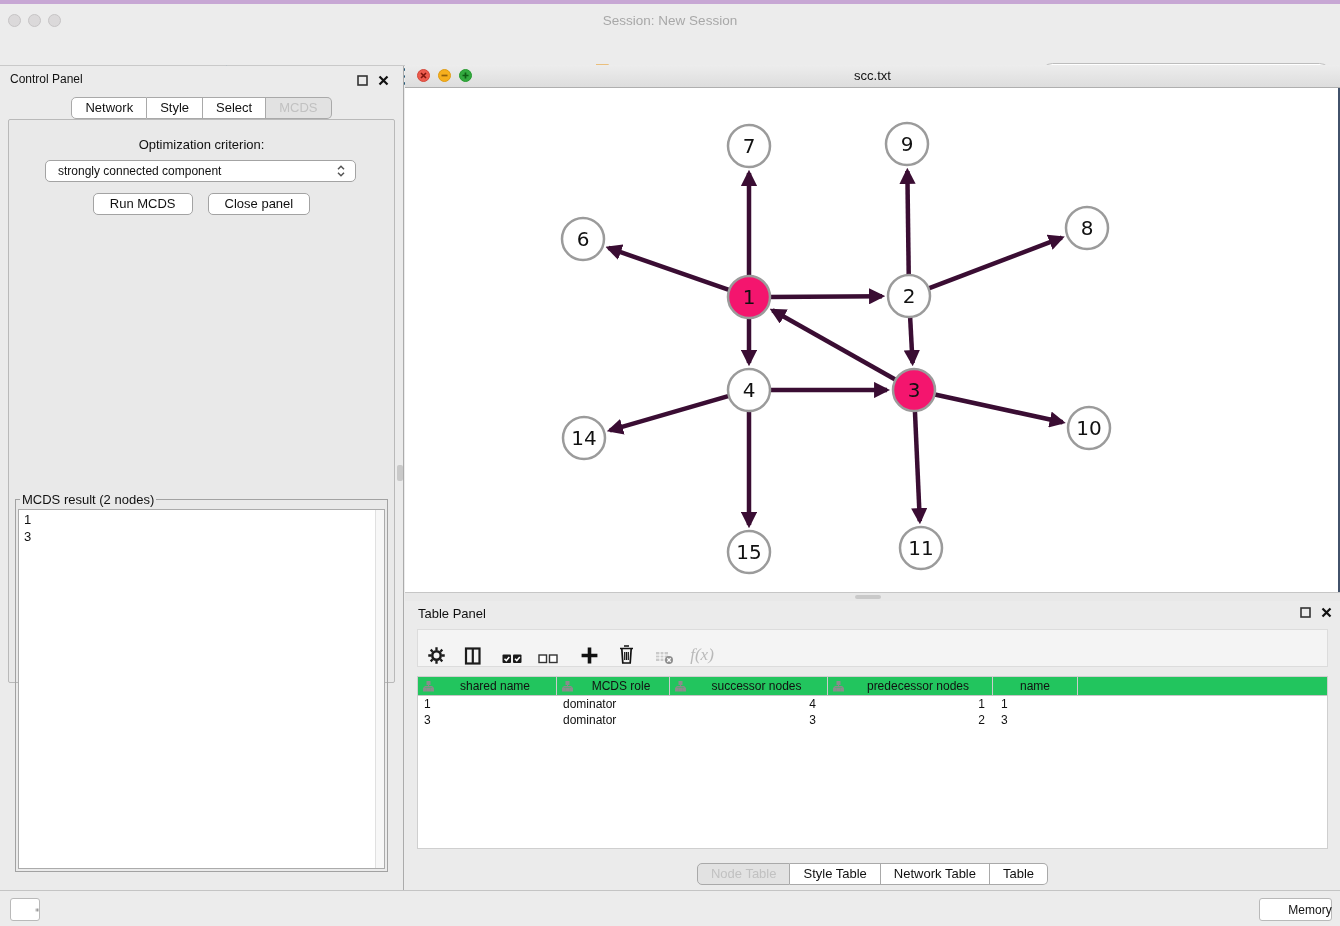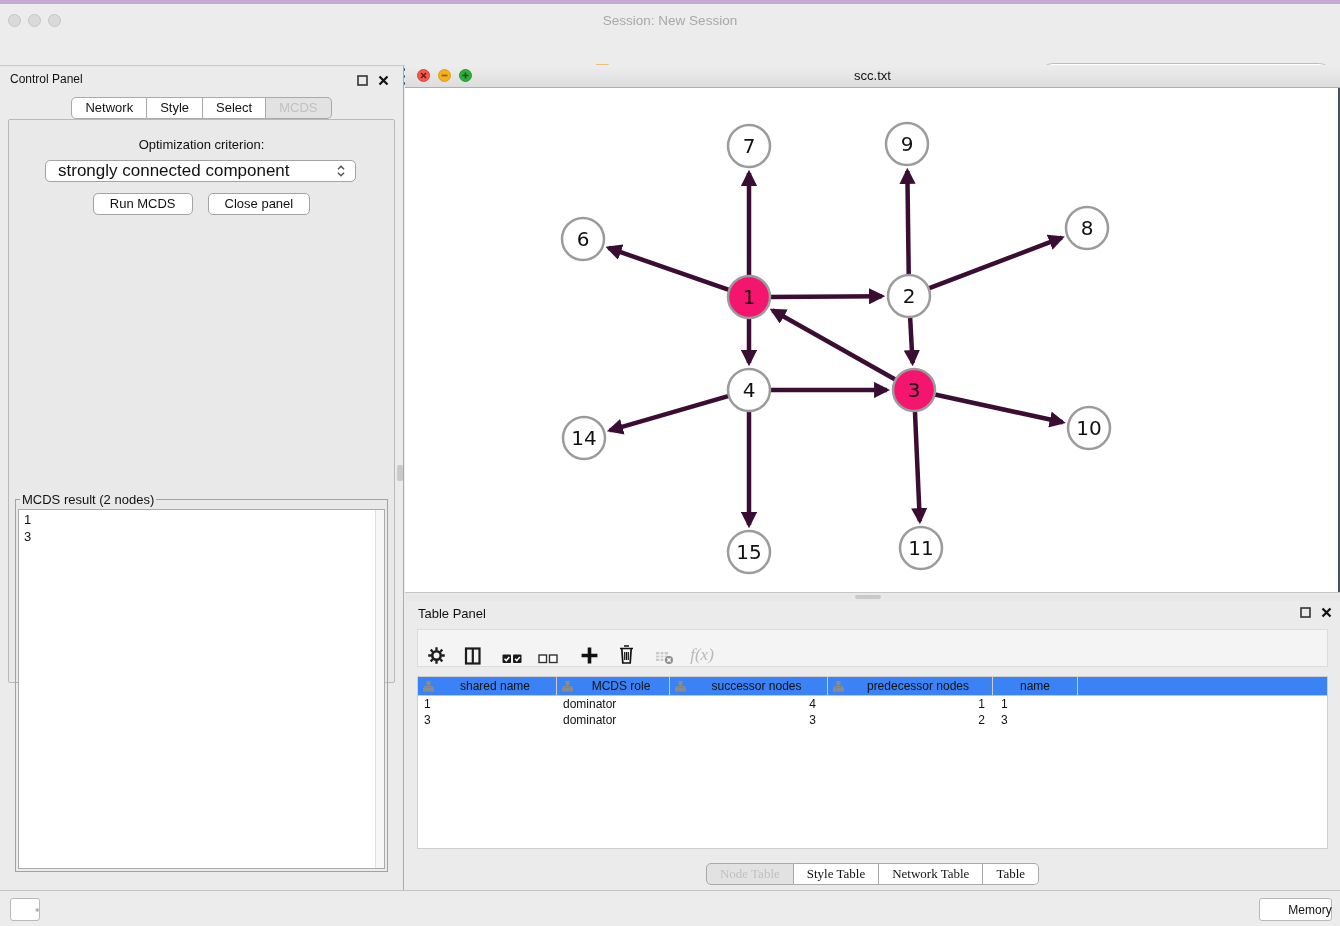--- a/index.html
+++ b/index.html
@@ -39,21 +39,21 @@
          white-space:nowrap; }
   .tab:first-child { border-left:1px solid #A9A9A9; border-radius:5px 0 0 5px; }
   .tab:last-child { border-radius:0 5px 5px 0; }
   .tab.selected { background:#E2E2E2; color:#C1C1C1; }
 
   .cp-box { position:absolute; left:8px; top:53px; width:387px; height:564px;
             border:1px solid #B9B9B9; border-radius:2px; background:#E9E9E9; box-sizing:border-box; }
   .opt-label { position:absolute; left:0; top:17px; width:100%; text-align:center; font-size:13px; }
   .dropdown { position:absolute; left:36px; top:40px; width:311px; height:22px; background:#fff;
               border:1px solid #A3A3A3; border-radius:5px; box-sizing:border-box;
-              display:flex; align-items:center; font-size:17px; }
+              display:flex; align-items:center; font-size:12px; }
   .dropdown .dd-text { flex:1; padding-left:12px; }
   .dropdown svg { margin-right:8px; }
   .cp-buttons { position:absolute; left:0; top:73px; width:100%; display:flex;
                 justify-content:center; gap:15px; }
   .mac-btn { height:22px; line-height:20px; padding:0 16px; background:#fff;
              border:1px solid #A3A3A3; border-radius:5px; font-size:13px; color:#111;
              box-sizing:border-box; }
 
   .result-fieldset { position:absolute; left:6px; top:372px; width:373px; height:380px;
                      border:1px solid #A2A2A2; margin:0; padding:2px; box-sizing:border-box; }
@@ -90,21 +90,21 @@
   .tp-toolbar { position:absolute; left:12px; top:28px; width:911px; height:38px;
                 background:#F4F4F4; border:1px solid #DCDCDC; box-sizing:border-box; }
   .tpi { position:absolute; top:3px; width:32px; height:32px; display:flex;
          align-items:flex-end; justify-content:center; }
   .fx-label { font-family:"Liberation Serif", serif; font-style:italic;
               color:#B9B9B9; font-size:17px; }
 
   .tp-table { position:absolute; left:12px; top:75px; width:911px; height:173px;
               background:#fff; border:1px solid #CFCFCF; box-sizing:border-box;
               font-size:12px; overflow:hidden; }
-  .thead { display:flex; height:19px; background:#3b82f6; border-bottom:1px solid #C6C6C6;
+  .thead { display:flex; height:19px; background:#22c55e; border-bottom:1px solid #C6C6C6;
            box-sizing:border-box; }
   .th { display:flex; align-items:center; border-right:1px solid #CCCCCC; box-sizing:border-box; }
   .th .th-label { flex:1; text-align:center; }
   .th svg { margin-left:5px; }
   .th.filler { border-right:none; flex:1; }
   .trow { display:flex; height:16px; align-items:center; }
   .td { box-sizing:border-box; overflow:hidden; white-space:nowrap; }
 
   .tp-tabs-wrap { position:absolute; left:0; top:262px; width:100%; display:flex;
                   justify-content:center; }
@@ -551,21 +551,21 @@
             <div class="td" style="width: 139px; text-align: left; padding-left: 6px;">3</div>
             <div class="td" style="width: 113px; text-align: left; padding-left: 6px;">dominator</div>
             <div class="td" style="width: 158px; text-align: right; padding-right: 12px;">3</div>
             <div class="td" style="width: 165px; text-align: right; padding-right: 8px;">2</div>
             <div class="td" style="width: 85px; text-align: left; padding-left: 8px;">3</div>
           </div>
         </div>
     </div>
 
     <div class="tp-tabs-wrap">
-      <div class="tabs-row" style="position:static;font-family:Liberation Serif, serif;">
+      <div class="tabs-row" style="position:static;">
           <div class="tab selected">Node Table</div>
           <div class="tab">Style Table</div>
           <div class="tab">Network Table</div>
           <div class="tab">Table</div>
         </div>
     </div>
   </div>
 
   <div class="status-bar">
     <div class="sb-btn" style="left:10px; width:30px;">

